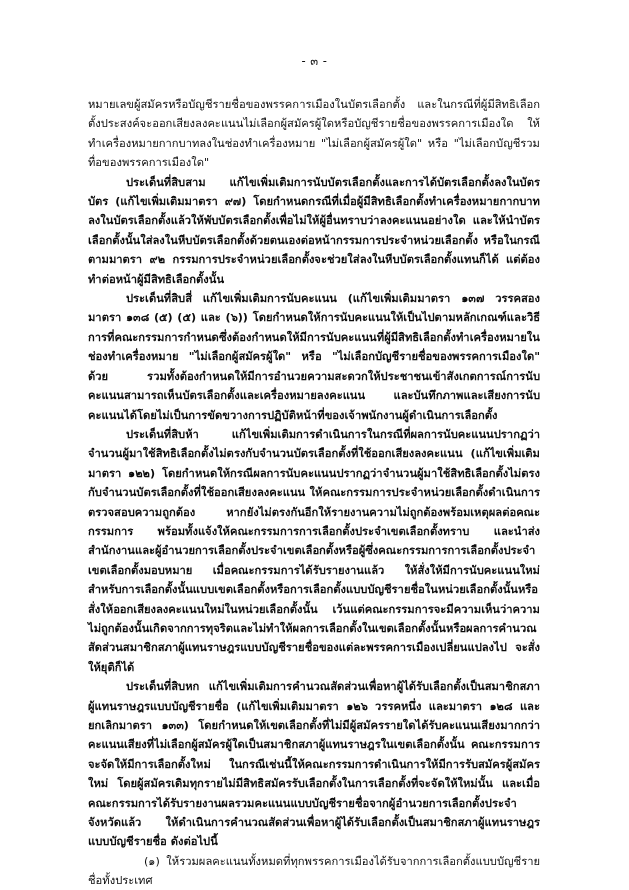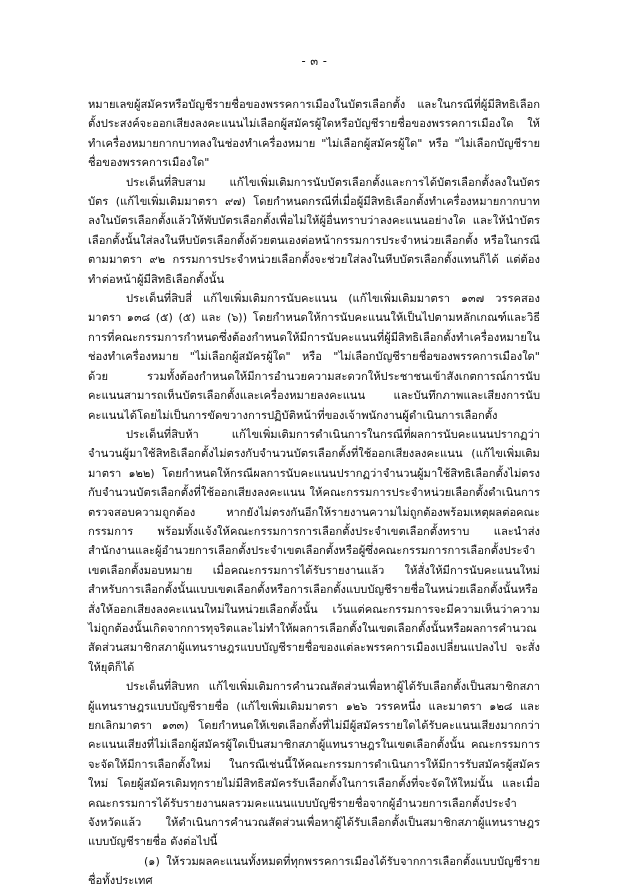--- a/index.html
+++ b/index.html
@@ -46,32 +46,33 @@
   .para {
     margin: 0;
     padding: 0;
     text-indent: 0;
   }
   .para + .para {
     margin-top: 0;
   }
   .indent {
     text-indent: 38px;
+    font-weight: bold;
   }
   .indent-big {
     text-indent: 56px;
   }
 </style>
 </head>
 <body>
 
 <div class="page">
   <div class="page-number">- ๓ -</div>
 
   <div class="body-text">
-    <p class="para">หมายเลขผู้สมัครหรือบัญชีรายชื่อของพรรคการเมืองในบัตรเลือกตั้ง และในกรณีที่ผู้มีสิทธิเลือกตั้งประสงค์จะออกเสียงลงคะแนนไม่เลือกผู้สมัครผู้ใดหรือบัญชีรายชื่อของพรรคการเมืองใด ให้ทำเครื่องหมายกากบาทลงในช่องทำเครื่องหมาย "ไม่เลือกผู้สมัครผู้ใด" หรือ "ไม่เลือกบัญชีรายชื่อของพรรคการเมืองใด"</p>
+    <p class="para">หมายเลขผู้สมัครหรือบัญชีรายชื่อของพรรคการเมืองในบัตรเลือกตั้ง และในกรณีที่ผู้มีสิทธิเลือกตั้งประสงค์จะออกเสียงลงคะแนนไม่เลือกผู้สมัครผู้ใดหรือบัญชีรายชื่อของพรรคการเมืองใด ให้ทำเครื่องหมายกากบาทลงในช่องทำเครื่องหมาย "ไม่เลือกผู้สมัครผู้ใด" หรือ "ไม่เลือกบัญชีรวมทื่อของพรรคการเมืองใด"</p>
     <p class="para indent">ประเด็นที่สิบสาม แก้ไขเพิ่มเติมการนับบัตรเลือกตั้งและการได้บัตรเลือกตั้งลงในบัตรบัตร (แก้ไขเพิ่มเติมมาตรา ๙๗) โดยกำหนดกรณีที่เมื่อผู้มีสิทธิเลือกตั้งทำเครื่องหมายกากบาทลงในบัตรเลือกตั้งแล้วให้พับบัตรเลือกตั้งเพื่อไม่ให้ผู้อื่นทราบว่าลงคะแนนอย่างใด และให้นำบัตรเลือกตั้งนั้นใส่ลงในหีบบัตรเลือกตั้งด้วยตนเองต่อหน้ากรรมการประจำหน่วยเลือกตั้ง หรือในกรณีตามมาตรา ๙๒ กรรมการประจำหน่วยเลือกตั้งจะช่วยใส่ลงในหีบบัตรเลือกตั้งแทนก็ได้ แต่ต้องทำต่อหน้าผู้มีสิทธิเลือกตั้งนั้น</p>
     <p class="para indent">ประเด็นที่สิบสี่ แก้ไขเพิ่มเติมการนับคะแนน (แก้ไขเพิ่มเติมมาตรา ๑๓๗ วรรคสอง มาตรา ๑๓๘ (๕) (๕) และ (๖)) โดยกำหนดให้การนับคะแนนให้เป็นไปตามหลักเกณฑ์และวิธีการที่คณะกรรมการกำหนดซึ่งต้องกำหนดให้มีการนับคะแนนที่ผู้มีสิทธิเลือกตั้งทำเครื่องหมายในช่องทำเครื่องหมาย "ไม่เลือกผู้สมัครผู้ใด" หรือ "ไม่เลือกบัญชีรายชื่อของพรรคการเมืองใด" ด้วย รวมทั้งต้องกำหนดให้มีการอำนวยความสะดวกให้ประชาชนเข้าสังเกตการณ์การนับคะแนนสามารถเห็นบัตรเลือกตั้งและเครื่องหมายลงคะแนน และบันทึกภาพและเสียงการนับคะแนนได้โดยไม่เป็นการขัดขวางการปฏิบัติหน้าที่ของเจ้าพนักงานผู้ดำเนินการเลือกตั้ง</p>
     <p class="para indent">ประเด็นที่สิบห้า แก้ไขเพิ่มเติมการดำเนินการในกรณีที่ผลการนับคะแนนปรากฏว่าจำนวนผู้มาใช้สิทธิเลือกตั้งไม่ตรงกับจำนวนบัตรเลือกตั้งที่ใช้ออกเสียงลงคะแนน (แก้ไขเพิ่มเติมมาตรา ๑๒๒) โดยกำหนดให้กรณีผลการนับคะแนนปรากฏว่าจำนวนผู้มาใช้สิทธิเลือกตั้งไม่ตรงกับจำนวนบัตรเลือกตั้งที่ใช้ออกเสียงลงคะแนน ให้คณะกรรมการประจำหน่วยเลือกตั้งดำเนินการตรวจสอบความถูกต้อง หากยังไม่ตรงกันอีกให้รายงานความไม่ถูกต้องพร้อมเหตุผลต่อคณะกรรมการ พร้อมทั้งแจ้งให้คณะกรรมการการเลือกตั้งประจำเขตเลือกตั้งทราบ และนำส่งสำนักงานและผู้อำนวยการเลือกตั้งประจำเขตเลือกตั้งหรือผู้ซึ่งคณะกรรมการการเลือกตั้งประจำเขตเลือกตั้งมอบหมาย เมื่อคณะกรรมการได้รับรายงานแล้ว ให้สั่งให้มีการนับคะแนนใหม่สำหรับการเลือกตั้งนั้นแบบเขตเลือกตั้งหรือการเลือกตั้งแบบบัญชีรายชื่อในหน่วยเลือกตั้งนั้นหรือสั่งให้ออกเสียงลงคะแนนใหม่ในหน่วยเลือกตั้งนั้น เว้นแต่คณะกรรมการจะมีความเห็นว่าความไม่ถูกต้องนั้นเกิดจากการทุจริตและไม่ทำให้ผลการเลือกตั้งในเขตเลือกตั้งนั้นหรือผลการคำนวณสัดส่วนสมาชิกสภาผู้แทนราษฎรแบบบัญชีรายชื่อของแต่ละพรรคการเมืองเปลี่ยนแปลงไป จะสั่งให้ยุติก็ได้</p>
     <p class="para indent">ประเด็นที่สิบหก แก้ไขเพิ่มเติมการคำนวณสัดส่วนเพื่อหาผู้ได้รับเลือกตั้งเป็นสมาชิกสภาผู้แทนราษฎรแบบบัญชีรายชื่อ (แก้ไขเพิ่มเติมมาตรา ๑๒๖ วรรคหนึ่ง และมาตรา ๑๒๘ และยกเลิกมาตรา ๑๓๓) โดยกำหนดให้เขตเลือกตั้งที่ไม่มีผู้สมัครรายใดได้รับคะแนนเสียงมากกว่าคะแนนเสียงที่ไม่เลือกผู้สมัครผู้ใดเป็นสมาชิกสภาผู้แทนราษฎรในเขตเลือกตั้งนั้น คณะกรรมการจะจัดให้มีการเลือกตั้งใหม่ ในกรณีเช่นนี้ให้คณะกรรมการดำเนินการให้มีการรับสมัครผู้สมัครใหม่ โดยผู้สมัครเดิมทุกรายไม่มีสิทธิสมัครรับเลือกตั้งในการเลือกตั้งที่จะจัดให้ใหม่นั้น และเมื่อคณะกรรมการได้รับรายงานผลรวมคะแนนแบบบัญชีรายชื่อจากผู้อำนวยการเลือกตั้งประจำจังหวัดแล้ว ให้ดำเนินการคำนวณสัดส่วนเพื่อหาผู้ได้รับเลือกตั้งเป็นสมาชิกสภาผู้แทนราษฎรแบบบัญชีรายชื่อ ดังต่อไปนี้</p>
     <p class="para indent-big">(๑) ให้รวมผลคะแนนทั้งหมดที่ทุกพรรคการเมืองได้รับจากการเลือกตั้งแบบบัญชีรายชื่อทั้งประเทศ</p>
   </div>
 </div>
 
 </body></html>

